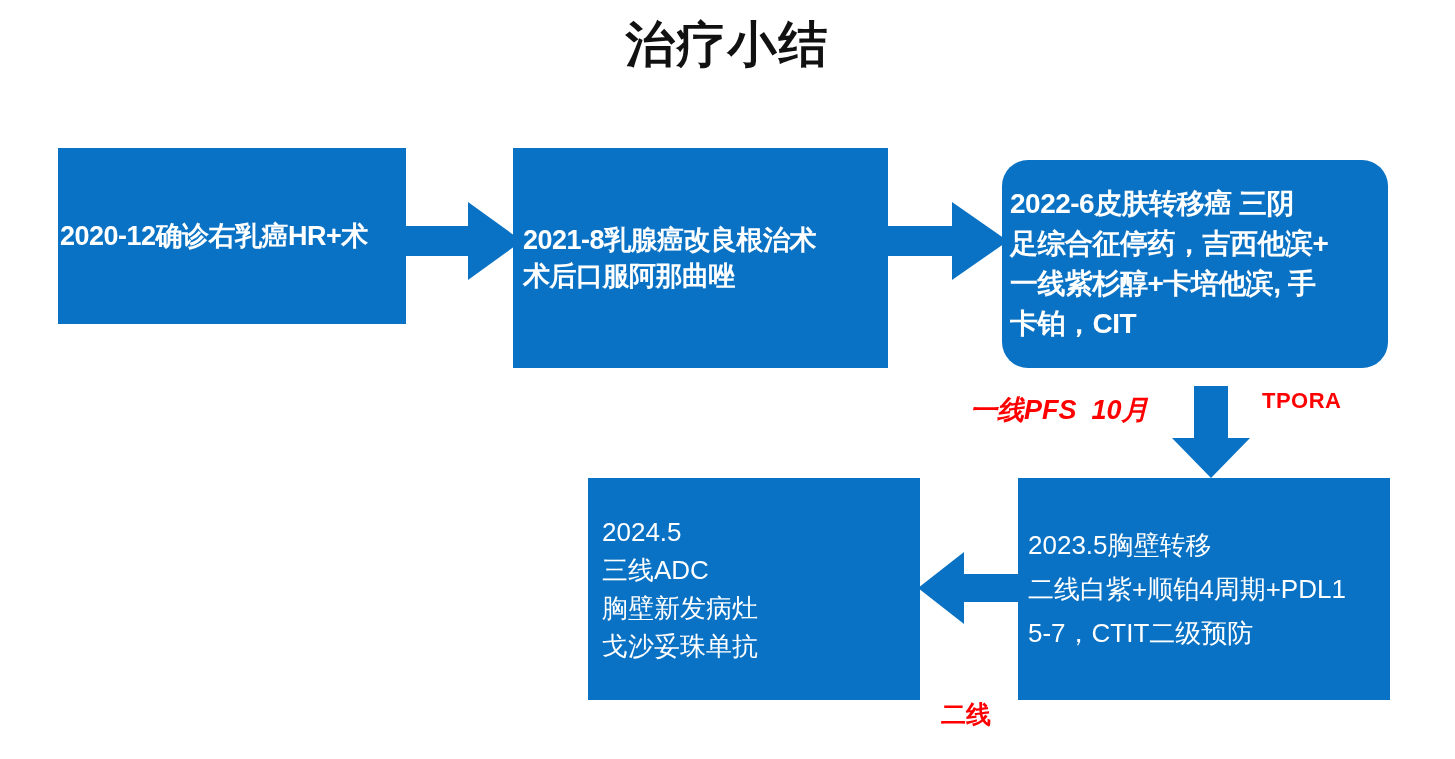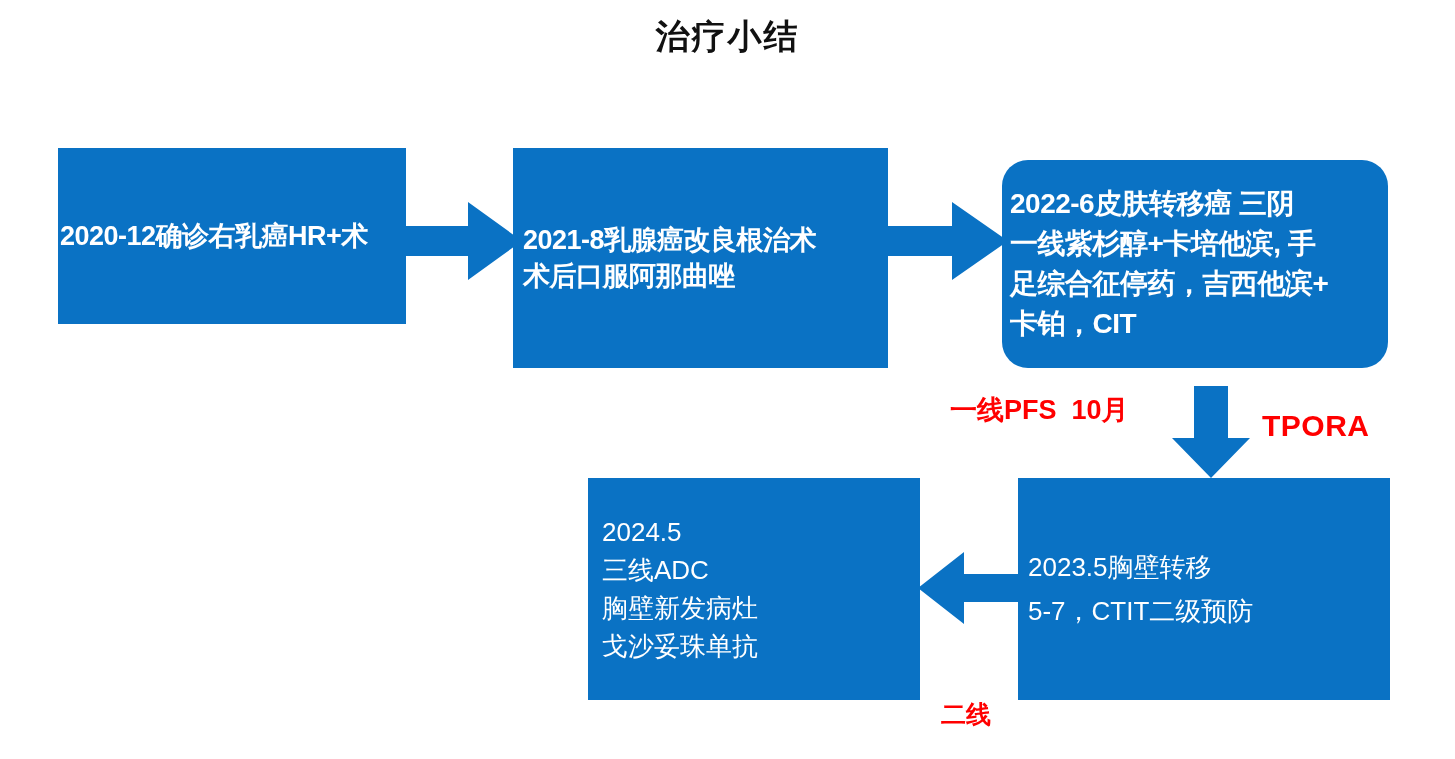--- a/index.html
+++ b/index.html
@@ -17,21 +17,21 @@
     background: #ffffff;
     overflow: hidden;
   }
 
   .title {
     position: absolute;
     left: 0;
     top: 18px;
     width: 1455px;
     text-align: center;
-    font-size: 34px;
+    font-size: 49px;
     font-weight: bold;
     color: #111111;
     letter-spacing: 2px;
     line-height: 1.1;
   }
 
   .box {
     position: absolute;
     background: #0a72c4;
     color: #ffffff;
@@ -80,29 +80,30 @@
   #arrow-down { left: 1172px; top: 386px; width: 78px; height: 92px; }
   #arrow-left { left: 918px; top: 552px; width: 102px; height: 72px; }
 
   .red-note {
     position: absolute;
     color: #ff0000;
     font-weight: bold;
     white-space: pre;
   }
   #note-pfs1 {
-    left: 950px;
+    left: 970px;
     top: 392px;
     font-size: 27px;
     letter-spacing: 0px;
+    font-style: italic;
   }
   #note-tpora {
     left: 1262px;
-    top: 409px;
-    font-size: 30px;
+    top: 388px;
+    font-size: 22px;
     letter-spacing: 0.5px;
   }
   #note-pfs2 {
     left: 918px;
     top: 624px;
     width: 96px;
     text-align: center;
     font-size: 25px;
     line-height: 36px;
   }
@@ -130,36 +131,37 @@
   </div>
 
   <div class="arrow" id="arrow2">
     <svg viewBox="0 0 122 78" width="122" height="78" aria-hidden="true">
       <polygon points="0,24 66,24 66,0 122,39 66,78 66,54 0,54" fill="#0a72c4"></polygon>
     </svg>
   </div>
 
   <div class="box box-bold" id="box3">
     <div class="line">2022-6皮肤转移癌 三阴</div>
+    <div class="line">足综合征停药，吉西他滨+</div>
     <div class="line">一线紫杉醇+卡培他滨, 手</div>
-    <div class="line">足综合征停药，吉西他滨+</div>
     <div class="line">卡铂，CIT</div>
   </div>
 
   <div class="arrow" id="arrow-down">
     <svg viewBox="0 0 78 92" width="78" height="92" aria-hidden="true">
       <polygon points="22,0 56,0 56,52 78,52 39,92 0,52 22,52" fill="#0a72c4"></polygon>
     </svg>
   </div>
 
   <div class="red-note" id="note-pfs1">一线PFS  10月</div>
   <div class="red-note" id="note-tpora">TPORA</div>
 
   <div class="box box-plain" id="box4">
     <div class="line">2023.5胸壁转移</div>
+    <div class="line">二线白紫+顺铂4周期+PDL1</div>
     <div class="line">5-7，CTIT二级预防</div>
   </div>
 
   <div class="arrow" id="arrow-left">
     <svg viewBox="0 0 102 72" width="102" height="72" aria-hidden="true">
       <polygon points="0,36 46,0 46,22 102,22 102,50 46,50 46,72" fill="#0a72c4"></polygon>
     </svg>
   </div>
 
   <div class="red-note" id="note-pfs2">

